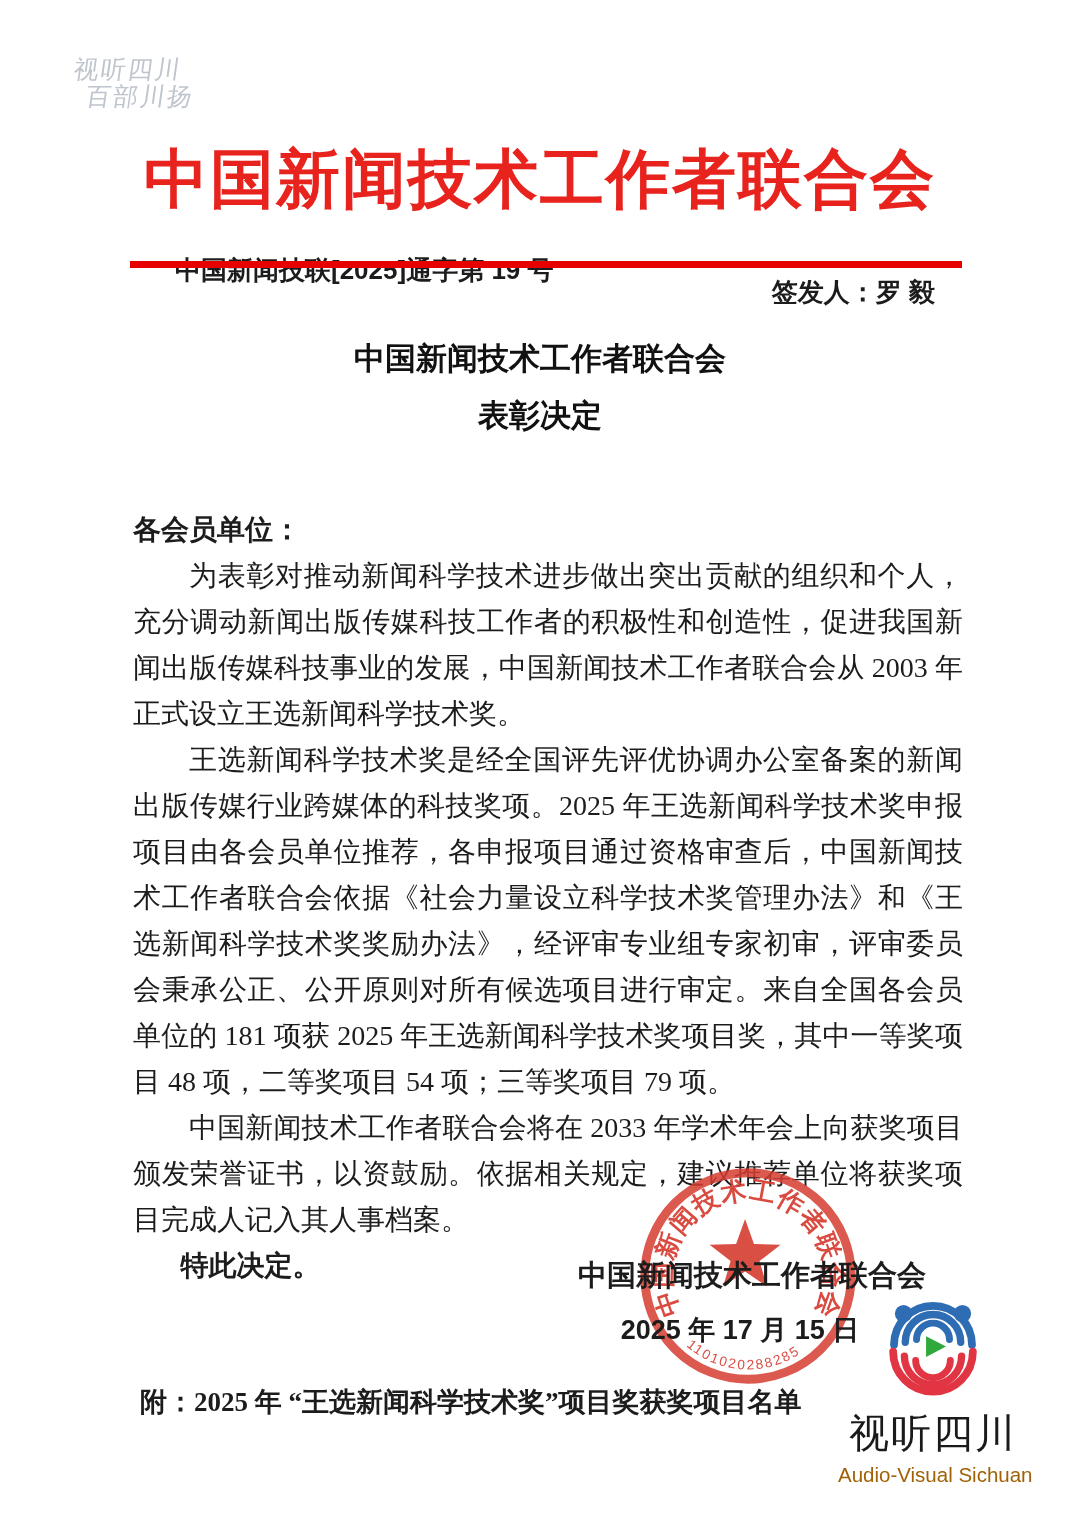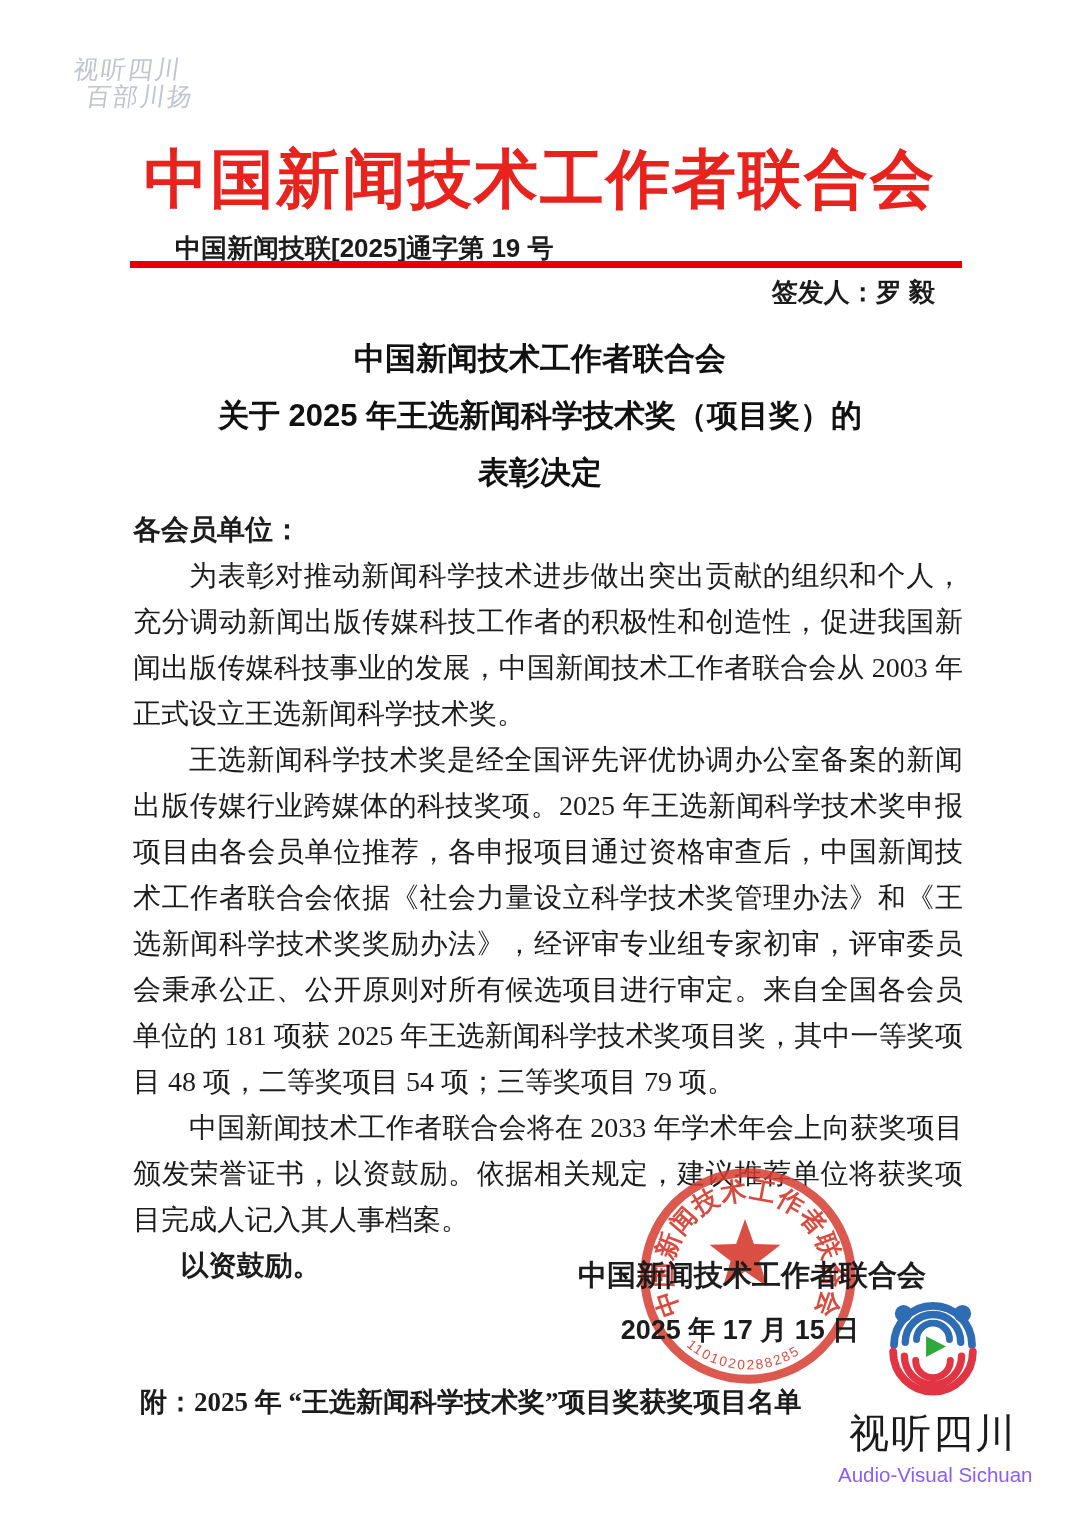--- a/index.html
+++ b/index.html
@@ -40,21 +40,21 @@
     color: #e8231d;
     white-space: nowrap;
   }
   .docline {
     position: absolute;
     top: 231px;
     left: 133px;
     width: 830px;
     display: flex;
     justify-content: space-between;
-    align-items: flex-start;
+    align-items: center;
     font-family: "Liberation Sans", "DejaVu Sans", sans-serif;
     font-weight: bold;
     font-size: 26px;
   }
   .docline .doc-number { padding-left: 42px; }
   .docline .issuer { padding-right: 28px; margin-top: 44px; }
   .red-divider {
     position: absolute;
     top: 261px;
     left: 130px;
@@ -148,21 +148,21 @@
     font-weight: 500;
     letter-spacing: 2px;
     color: #1a1a1a;
     white-space: nowrap;
   }
   .logo .logo-en {
     margin-top: 2px;
     font-family: "Liberation Sans", "DejaVu Sans", sans-serif;
     font-size: 20.5px;
     font-weight: 500;
-    color: #8b5cf6;
+    color: #a16207;
     white-space: nowrap;
   }
 </style>
 </head>
 <body>
 
 <div class="page">
 
   <div class="watermark">
     <div class="wm1">视听四川</div>
@@ -173,30 +173,29 @@
 
   <div class="docline">
     <span class="doc-number">中国新闻技联[2025]通字第 19 号</span>
     <span class="issuer">签发人：罗 毅</span>
   </div>
 
   <div class="red-divider"></div>
 
   <div class="doc-title">
     <div>中国新闻技术工作者联合会</div>
-    <div>关于 2025 年王选新闻科学技术奖（项目奖）的</div>
     <div>表彰决定</div>
   </div>
 
   <div class="body-text">
     <p class="salutation">各会员单位：</p>
     <p class="para">为表彰对推动新闻科学技术进步做出突出贡献的组织和个人，充分调动新闻出版传媒科技工作者的积极性和创造性，促进我国新闻出版传媒科技事业的发展，中国新闻技术工作者联合会从 2003 年正式设立王选新闻科学技术奖。</p>
     <p class="para">王选新闻科学技术奖是经全国评先评优协调办公室备案的新闻出版传媒行业跨媒体的科技奖项。2025 年王选新闻科学技术奖申报项目由各会员单位推荐，各申报项目通过资格审查后，中国新闻技术工作者联合会依据《社会力量设立科学技术奖管理办法》和《王选新闻科学技术奖奖励办法》，经评审专业组专家初审，评审委员会秉承公正、公开原则对所有候选项目进行审定。来自全国各会员单位的 181 项获 2025 年王选新闻科学技术奖项目奖，其中一等奖项目 48 项，二等奖项目 54 项；三等奖项目 79 项。</p>
     <p class="para">中国新闻技术工作者联合会将在 2033 年学术年会上向获奖项目颁发荣誉证书，以资鼓励。依据相关规定，建议推荐单位将获奖项目完成人记入其人事档案。</p>
-    <p class="closing">以资鼓励。</p>
+    <p class="closing">特此决定。</p>
   </div>
 
   <svg class="seal" viewBox="0 0 240 240" aria-hidden="true">
     <circle cx="120" cy="120" r="105" fill="none" stroke="#d63c30" stroke-width="9" opacity="0.85"></circle>
     <path id="sealTextArc" d="M 52.5 159 A 78 78 0 1 1 187.5 159" fill="none"></path>
     <text font-size="26" font-weight="bold" fill="#d63c30" opacity="0.92" letter-spacing="1" font-family="Liberation Sans, DejaVu Sans, sans-serif">
       <textPath href="#sealTextArc" startOffset="2">中国新闻技术工作者联合会</textPath>
     </text>
     <polygon points="117,62 126.1,87.5 153.1,88.3 131.7,104.8 139.3,130.7 117,115.5 94.7,130.7 102.3,104.8 80.9,88.3 107.9,87.5" fill="#d63c30" opacity="0.9"></polygon>
     <path id="sealNumArc" d="M 47.2 181.1 A 95 95 0 0 0 192.8 181.1" fill="none"></path>

